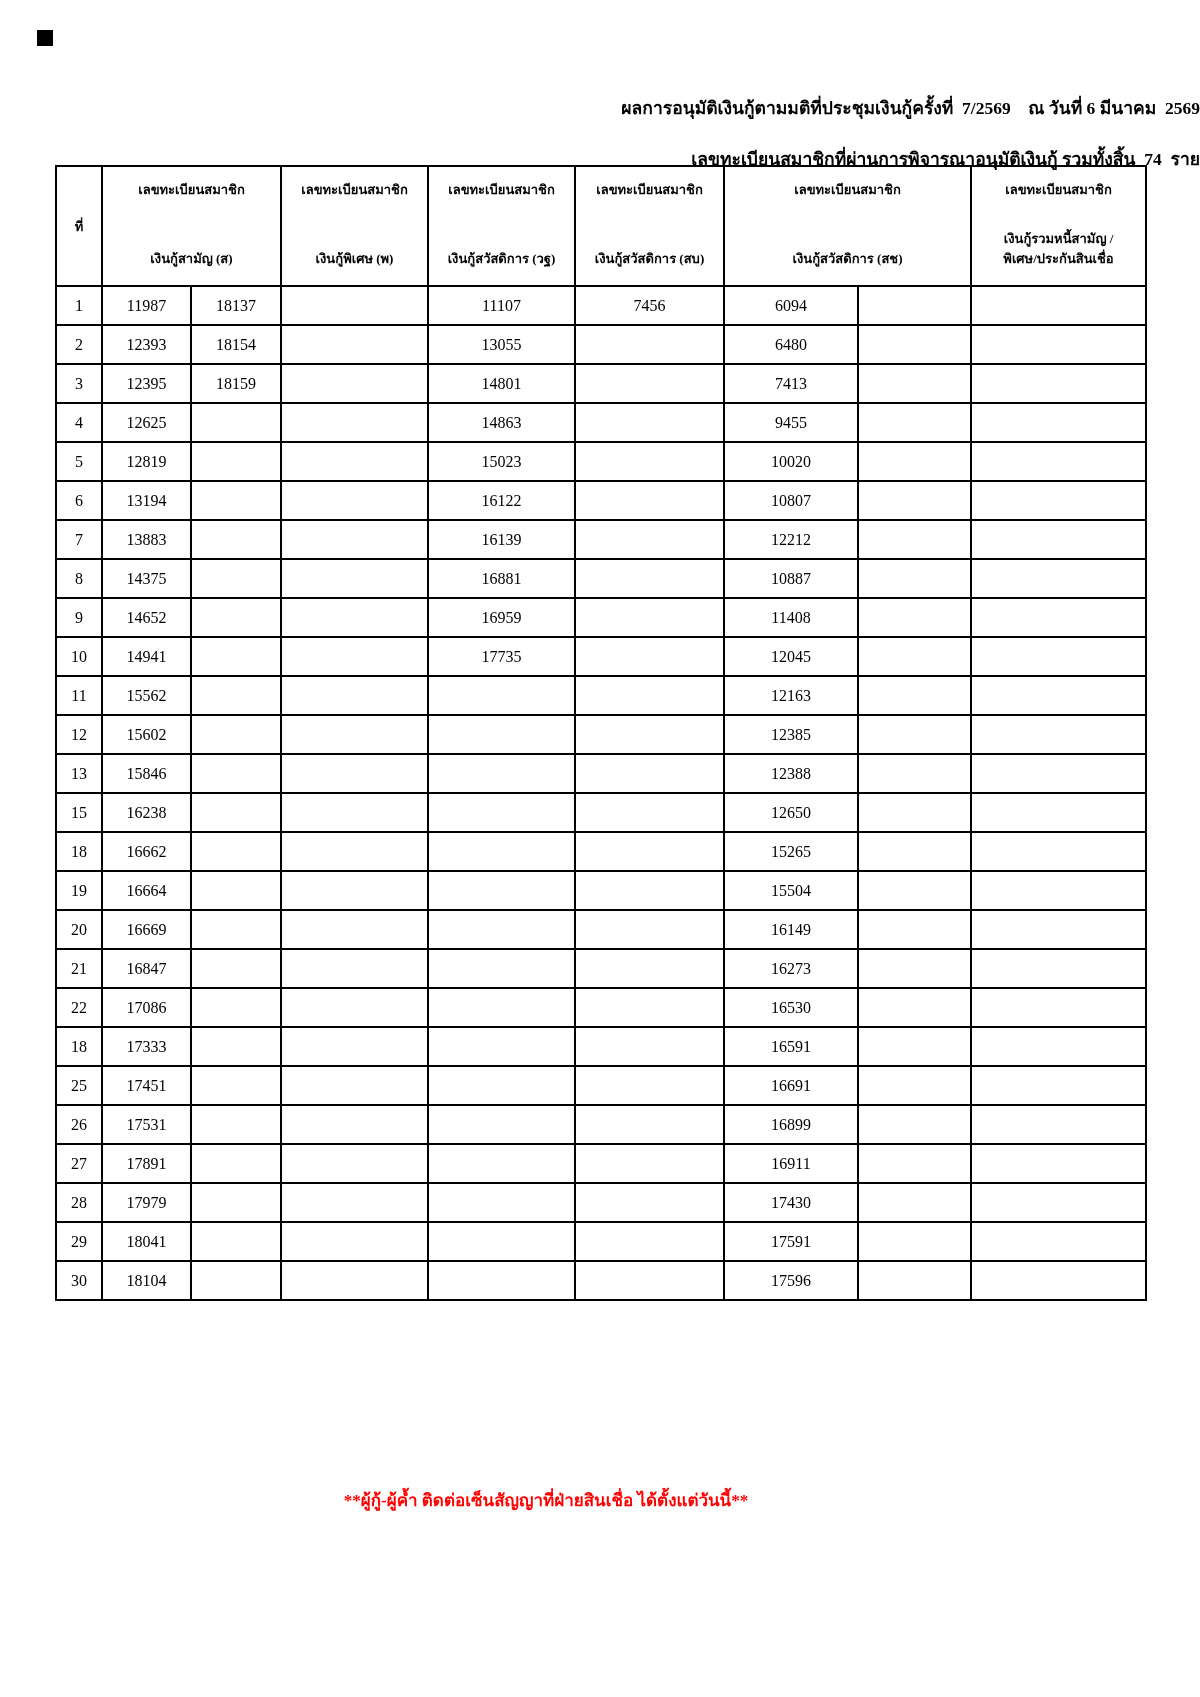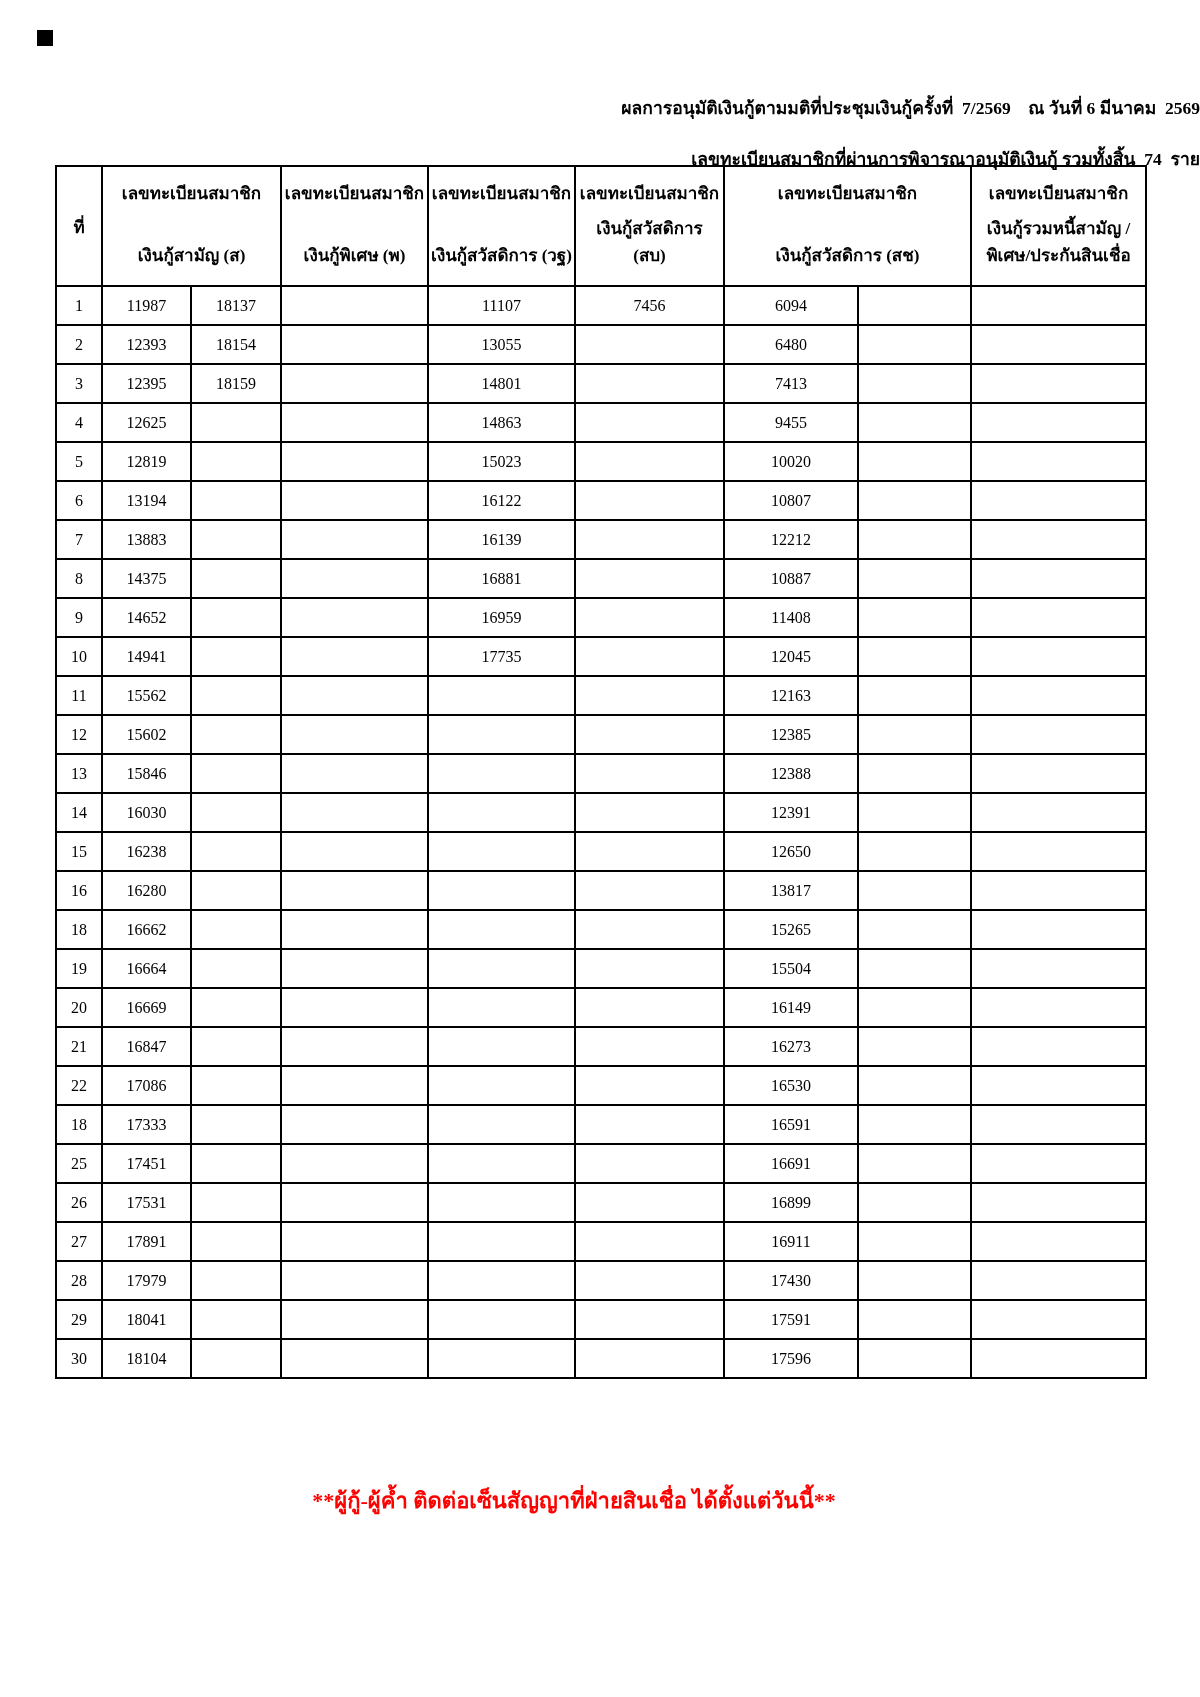--- a/index.html
+++ b/index.html
@@ -28,21 +28,21 @@
     width:1090px;
     border-collapse:collapse;
     table-layout:fixed;
   }
   table.loan th, table.loan td {
     border:2px solid #000;
     padding:0;
   }
   table.loan th {
     height:118px;
-    font-size:17px;
+    font-size:13px;
     font-weight:bold;
     vertical-align:top;
     margin-top:21px;
   }
   .hwrap {
     height:100%; box-sizing:border-box;
     display:flex; flex-direction:column;
     justify-content:space-between; align-items:center;
     padding:12px 2px 16px 2px;
   }
@@ -52,23 +52,22 @@
   table.loan td {
     height:37px;
     text-align:center;
     vertical-align:middle;
     font-size:16px;
   }
   .footer-notice {
     position:absolute; left:0; top:1478px; width:1092px;
     text-align:center;
     font-weight:bold;
-    font-size:22px;
+    font-size:17px;
     line-height:46px;
-    padding-left:28px;
   }
 </style>
 </head>
 <body>
 
 <div class="corner-mark"></div>
 
 <div class="title-line title-1">ผลการอนุมัติเงินกู้ตามมติที่ประชุมเงินกู้ครั้งที่  7/2569    ณ วันที่ 6 มีนาคม  2569</div>
 <div class="title-line title-2">เลขทะเบียนสมาชิกที่ผ่านการพิจารณาอนุมัติเงินกู้ รวมทั้งสิ้น  74  ราย</div>
 
@@ -268,49 +267,27 @@
         <td>15846</td>
         <td></td>
         <td></td>
         <td></td>
         <td></td>
         <td>12388</td>
         <td></td>
         <td></td>
       </tr>
       <tr>
-        <td>14</td>
-        <td>16030</td>
-        <td></td>
-        <td></td>
-        <td></td>
-        <td></td>
-        <td>12391</td>
-        <td></td>
-        <td></td>
-      </tr>
-      <tr>
         <td>15</td>
         <td>16238</td>
         <td></td>
         <td></td>
         <td></td>
         <td></td>
         <td>12650</td>
-        <td></td>
-        <td></td>
-      </tr>
-      <tr>
-        <td>16</td>
-        <td>16280</td>
-        <td></td>
-        <td></td>
-        <td></td>
-        <td></td>
-        <td>13817</td>
         <td></td>
         <td></td>
       </tr>
       <tr>
         <td>18</td>
         <td>16662</td>
         <td></td>
         <td></td>
         <td></td>
         <td></td>

